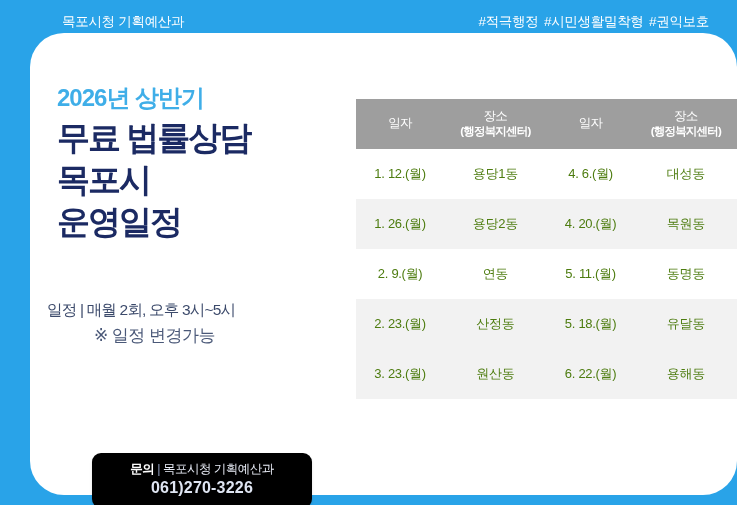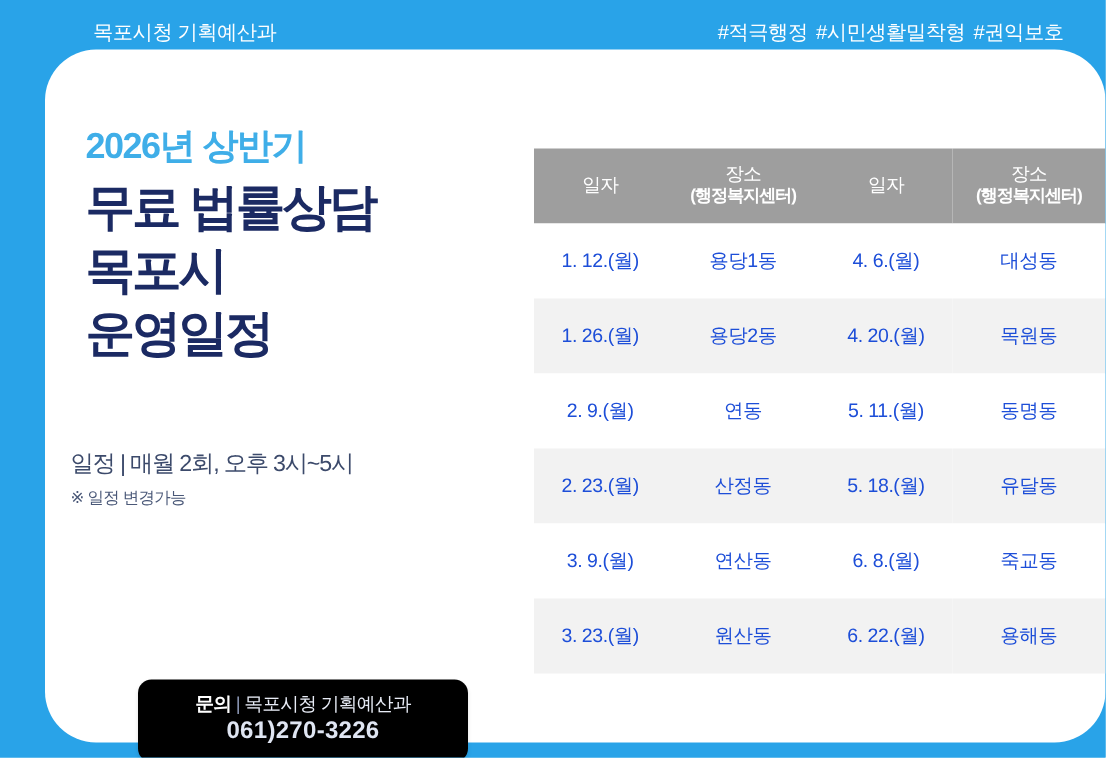--- a/index.html
+++ b/index.html
@@ -28,43 +28,43 @@
   .leftcol{position:absolute;left:27px;top:52px;width:290px;}
   .eyebrow{font-size:24px;color:#3faee8;font-weight:bold;letter-spacing:-1px;
            line-height:1.1;margin:0 0 6px 0;}
   .headline{font-size:33px;color:#1b2a63;font-weight:bold;letter-spacing:-2px;
             line-height:1.26;margin:0;}
   .headline div{white-space:nowrap;}
 
   .meta{position:absolute;left:17px;top:265px;width:300px;}
   .meta-line{font-size:15.5px;color:#3c4a6b;letter-spacing:-0.8px;
              line-height:1.5;white-space:nowrap;}
-  .meta-note{font-size:11px;color:#4a5878;letter-spacing:-0.5px;
-             padding:3px 0 2px 0;width:215px;}
+  .meta-note{font-size:17px;color:#4a5878;letter-spacing:-0.5px;
+             text-align:center;padding:3px 0 2px 0;width:215px;}
 
   
   .badge{position:absolute;left:62px;top:420px;width:200px;
          background:#000000;border-radius:9px;padding:8px 10px 9px 10px;
          text-align:center;box-shadow:0 2px 3px rgba(0,0,0,0.12);}
   .badge-row1{font-size:12.5px;color:#e8ecf6;letter-spacing:-0.5px;white-space:nowrap;
               line-height:1.35;}
   .badge-key{font-weight:bold;color:#ffffff;}
   .badge-sep{color:#8e9ab8;margin:0 3px;}
   .badge-row2{font-size:16px;color:#dfe5f2;letter-spacing:0.2px;line-height:1.3;font-weight:bold;}
 
   
   .table-wrap{position:absolute;left:326px;top:66px;width:381px;}
   table.sched{border-collapse:collapse;width:381px;table-layout:fixed;}
   table.sched th{
     background:#9e9e9e;color:#ffffff;font-weight:normal;
     padding:9px 0 10px 0;font-size:12.5px;letter-spacing:-0.6px;
     line-height:1.28;vertical-align:middle;text-align:center;}
   .th-sub{display:block;font-weight:bold;font-size:11.5px;letter-spacing:-0.8px;}
   table.sched td{
-    text-align:center;font-size:13px;color:#1d4ed8;letter-spacing:-0.3px;
+    text-align:center;font-size:13px;color:#4d7c0f;letter-spacing:-0.3px;
     height:48px;vertical-align:middle;white-space:nowrap;margin-top:28px;}
   table.sched tr.odd td{background:#ffffff;}
   table.sched tr.even td{background:#f2f2f2;}
   col.c-date{width:88px;} col.c-place{width:102px;}
 </style>
 </head>
 <body>
 
 <div id="poster">
 
@@ -150,26 +150,20 @@
             <td>연동</td>
             <td>5. 11.(월)</td>
             <td>동명동</td>
           </tr>
           <tr class="even">
             <td>2. 23.(월)</td>
             <td>산정동</td>
             <td>5. 18.(월)</td>
             <td>유달동</td>
           </tr>
-          <tr class="odd">
-            <td>3. 9.(월)</td>
-            <td>연산동</td>
-            <td>6. 8.(월)</td>
-            <td>죽교동</td>
-          </tr>
           <tr class="even">
             <td>3. 23.(월)</td>
             <td>원산동</td>
             <td>6. 22.(월)</td>
             <td>용해동</td>
           </tr>
         </tbody>
       </table>
     </div>
 

